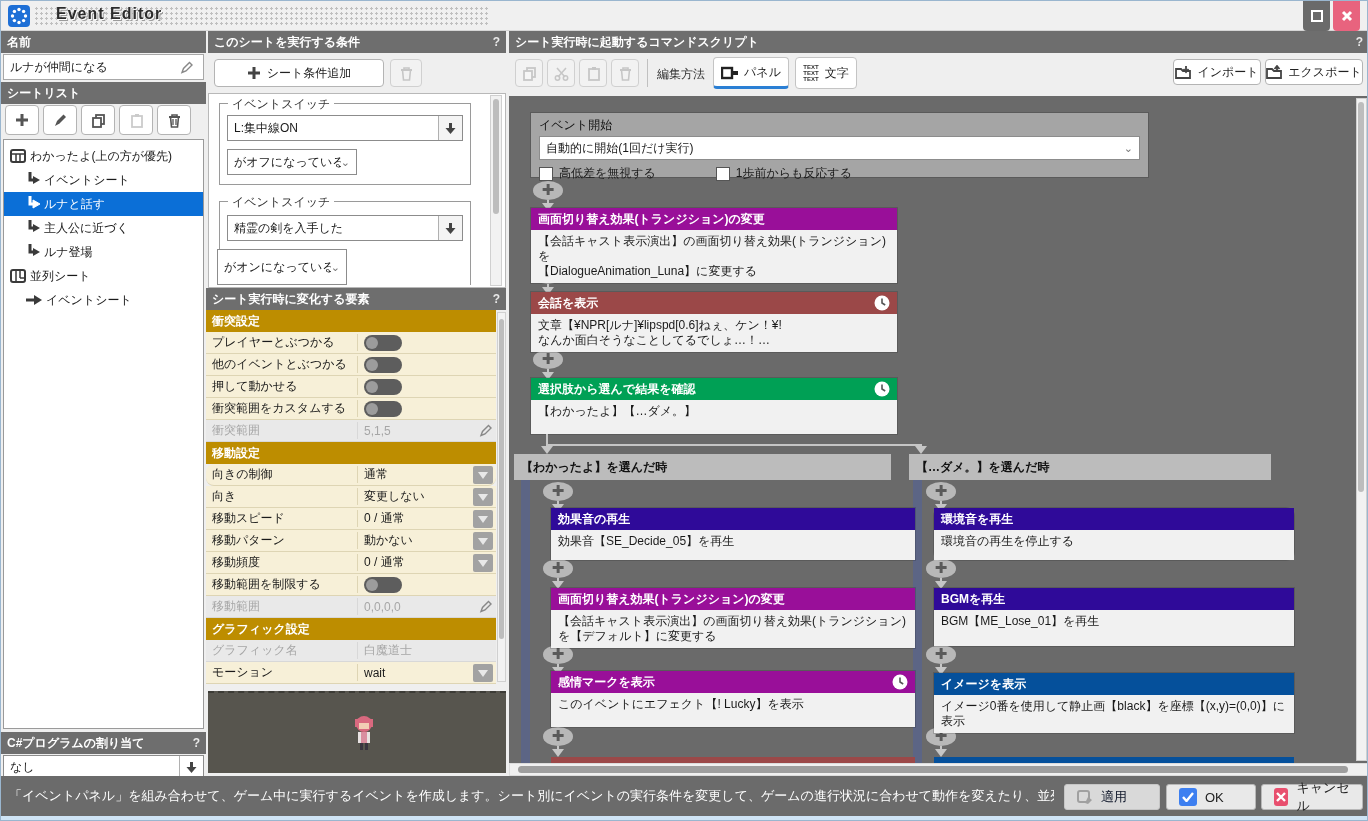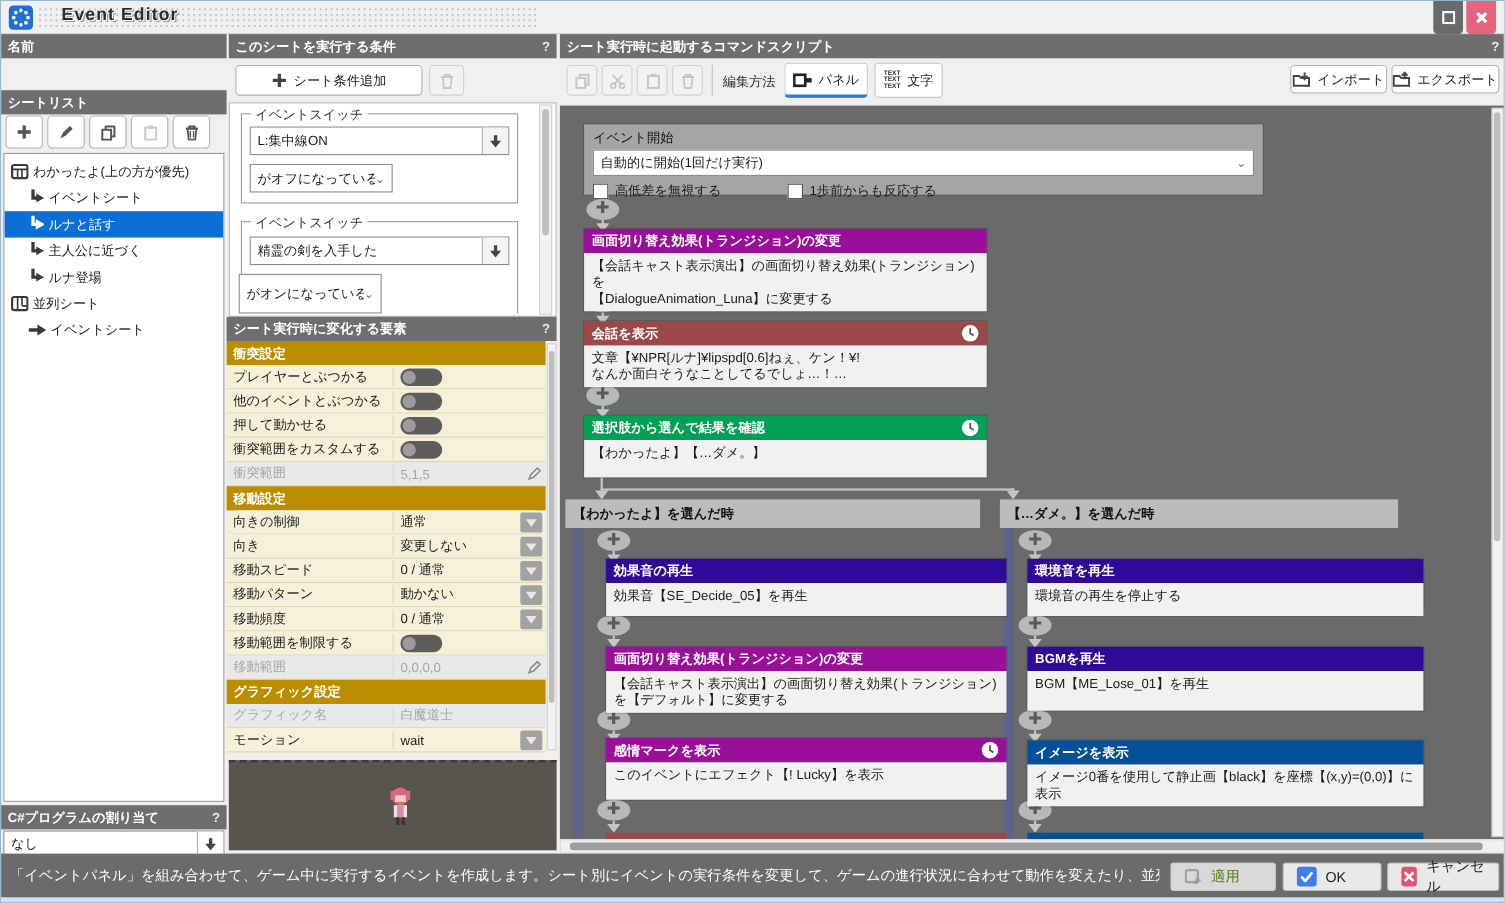--- a/index.html
+++ b/index.html
@@ -83,21 +83,21 @@
     align-items:center;justify-content:center;gap:6px;}
   .tab.active{border-bottom:3px solid #2a7fd4;}
   .texticon{font-size:6px;line-height:6px;color:#333;white-space:pre-line;font-weight:bold;letter-spacing:0;}
   
   .statusbar{left:0;top:775px;width:1368px;height:40px;background:#6b6b6b;color:#fff;display:flex;
     align-items:center;padding:0 8px;font-size:13px;}
   .statustext{white-space:nowrap;overflow:hidden;}
   .bluestrip{left:0;top:815px;width:1368px;height:6px;background:#cfe4f5;}
   .sbtn{position:absolute;height:26px;border-radius:3px;display:flex;align-items:center;gap:8px;
     padding:0 12px;background:#e9e9e9;border:1px solid #b8b8b8;color:#222;font-size:13px;}
-  .sbtn.dis{background:#d9d9d9;color:#4d7c0f;border-color:#c6c6c6;}
+  .sbtn.dis{background:#d9d9d9;color:#0f172a;border-color:#c6c6c6;}
   .okchip{width:18px;height:18px;border-radius:3px;background:#3d7ff0;display:flex;align-items:center;justify-content:center;}
   .xchip{width:18px;height:18px;border-radius:3px;background:#e84f6e;display:flex;align-items:center;justify-content:center;}
   .preview{background:#57554e;border-top:2px dashed #3c3b36;}
 </style>
 </head>
 <body>
 
 <div id="app">
 
   <div class="abs titlebar">
@@ -124,20 +124,26 @@
     </div>
     <div class="abs wbtn wbtn-close">
       <svg width="12" height="12">
           <path d="M2 2l8 8M10 2l-8 8" stroke="#fff" stroke-width="3"></path>
         </svg>
     </div>
   </div>
 
   <div class="abs hdr" style="left:0;top:30px;width:205px;">
     <span>名前</span>
+  </div>
+  <div class="abs input" style="left:2px;top:53px;width:201px;height:26px;">
+    <span class="flex1" style="flex:1;">ルナが仲間になる</span>
+    <svg class="pencil" width="13" height="13">
+        <path d="M2 11.5l1.5-4 6-6 2.5 2.5-6 6z" fill="none" stroke="#888" stroke-width="1.4"></path>
+      </svg>
   </div>
   <div class="abs hdr" style="left:0;top:81px;width:205px;">
     <span>シートリスト</span>
   </div>
 
   <div class="abs tbtn" style="left:4px;top:104px;">
     <svg width="16" height="16">
         <path d="M8 2v12M2 8h12" stroke="#555" stroke-width="3"></path>
       </svg>
     </div>

